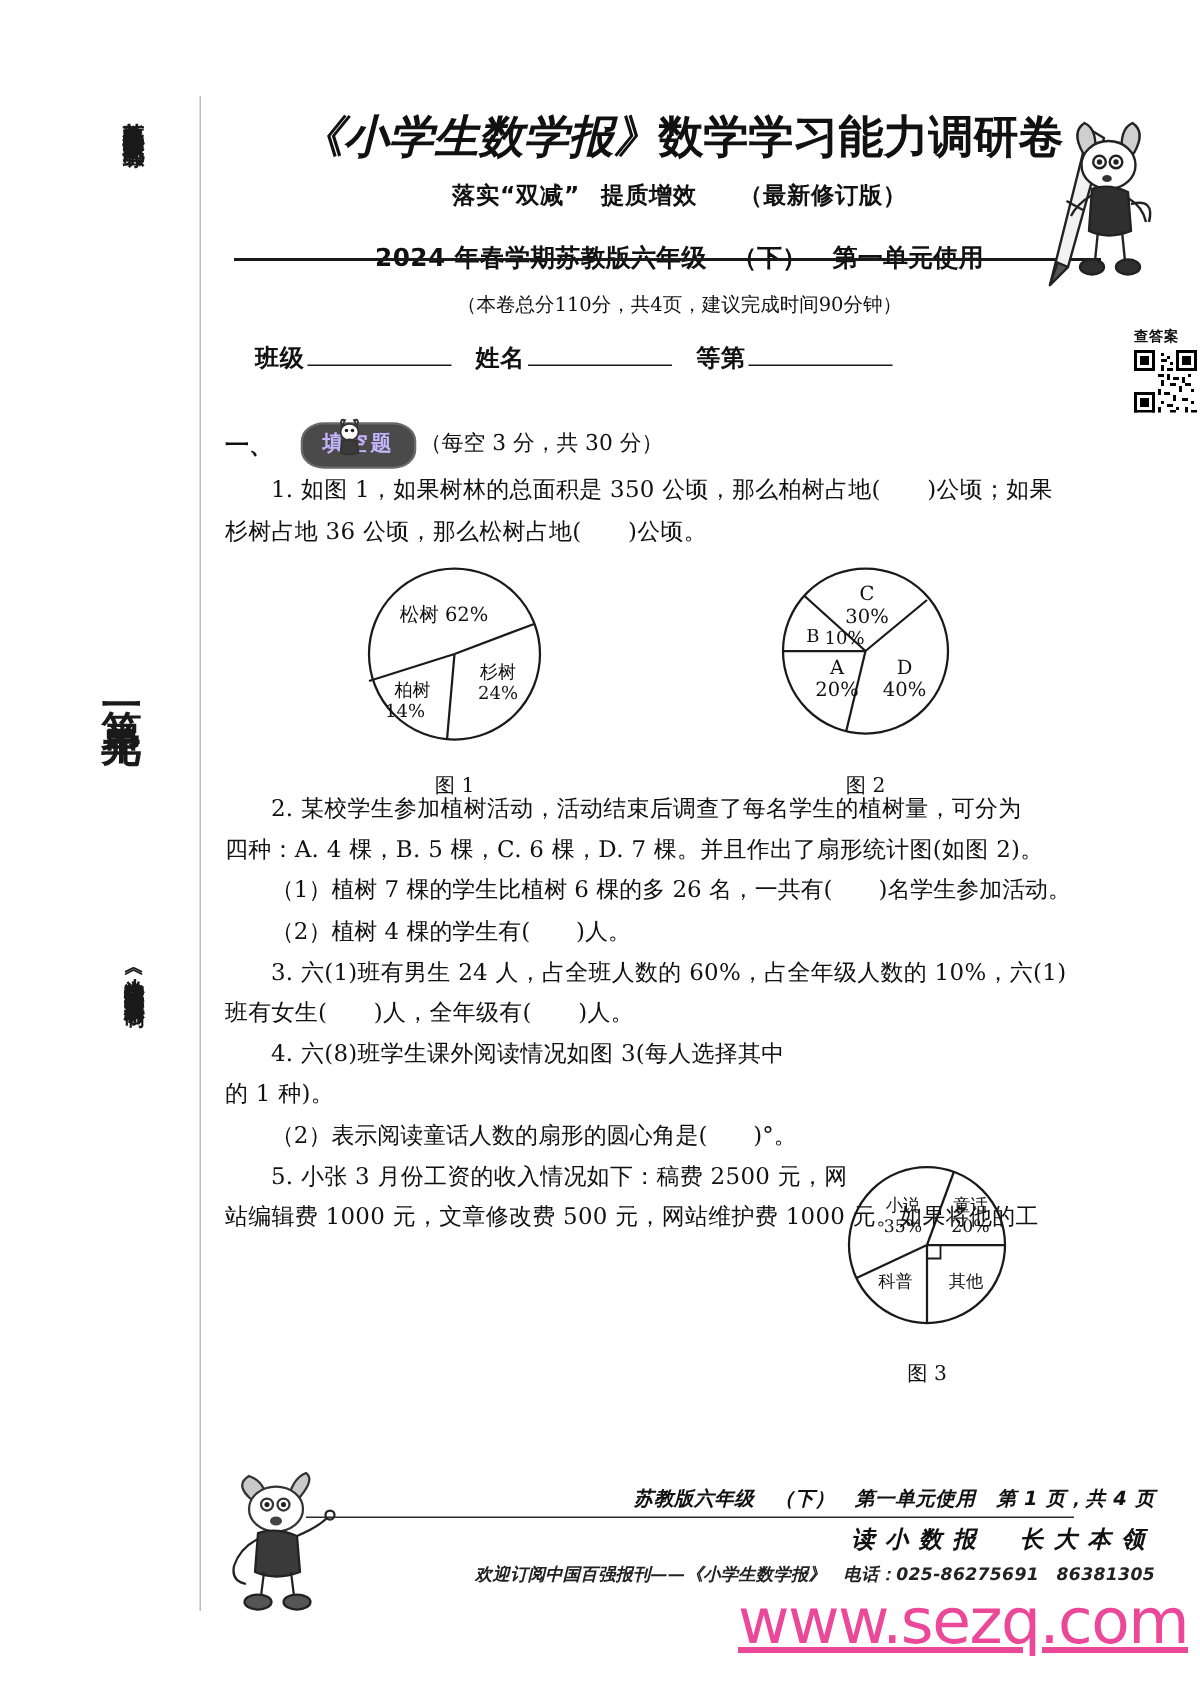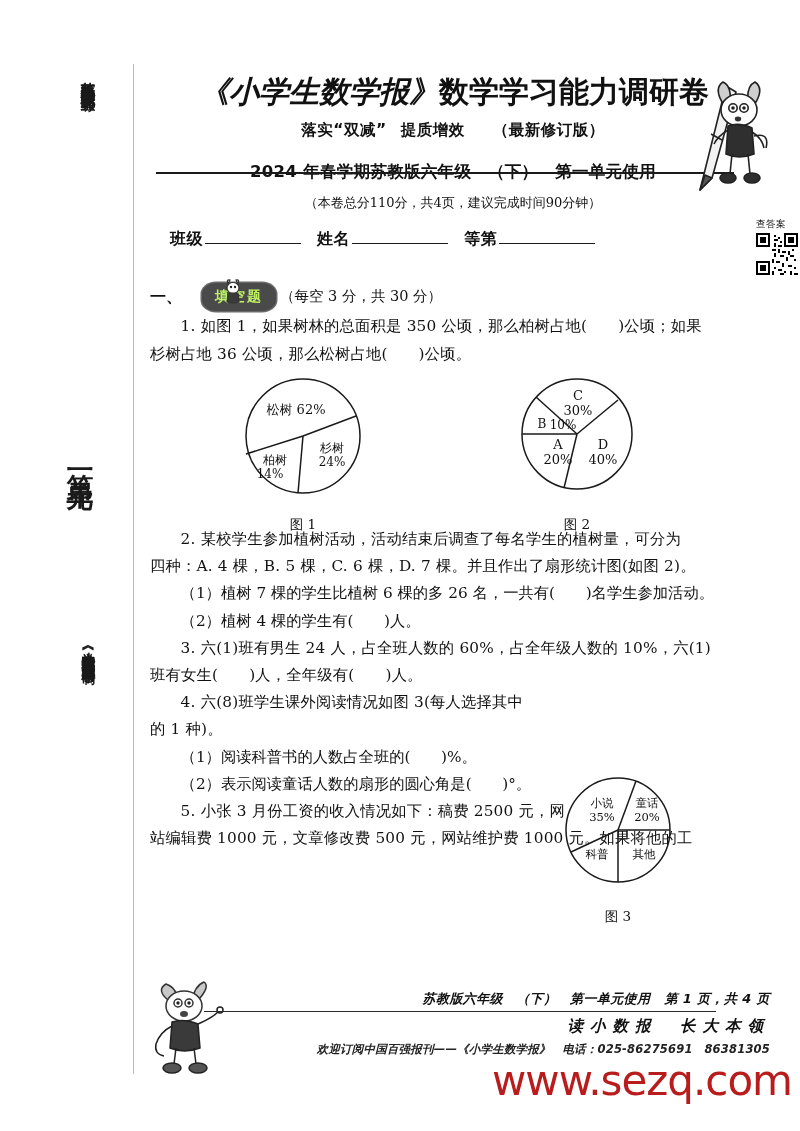--- a/index.html
+++ b/index.html
@@ -133,21 +133,21 @@
   }
 
   
   .qr-block {
     position: absolute;
     left: 756px; top: 218px;
     width: 44px;
   }
   .qr-label {
     font-size: 9.5px;
-    font-weight: 400;
+    font-weight: 700;
     letter-spacing: 0.5px;
     white-space: nowrap;
     margin-bottom: 2px;
   }
   .qr-img { width: 42px; height: 42px; display: block; }
 
   
   .body-col {
     position: absolute;
     left: 150px; top: 283px;
@@ -162,21 +162,21 @@
     align-items: center;
     gap: 2px;
     margin-bottom: 2px;
   }
   .sec-num { font-size: 16px; font-weight: 700; margin-right: 2px; }
   .sec-banner {
     position: relative;
     display: inline-flex;
     justify-content: center;
     background: #4a4a4a;
-    color: #bef264;
+    color: #c4b5fd;
     border-radius: 14px / 11px;
     padding: 1px 13px 2px 13px;
     font-size: 14px;
     font-weight: 800;
     letter-spacing: 2px;
     font-family: "DejaVu Sans", "Liberation Sans", sans-serif;
     margin: 0 2px 0 16px;
     box-shadow: 0 0 0 1.5px #6a6a6a;
   }
   .sec-mascot {
@@ -256,25 +256,26 @@
     position: absolute;
     left: 148px; top: 978px;
     width: 88px; height: 100px;
   }
 
   
   .watermark {
     position: absolute;
     left: 492px; top: 1056px;
     font-size: 42px;
-    color: #b91c1c;
+    color: #ec4899;
     font-family: "DejaVu Sans", "Liberation Sans", sans-serif;
     letter-spacing: -1px;
     white-space: nowrap;
     user-select: none;
+    text-decoration: underline;
   }
 </style>
 </head>
 <body>
 
 <div class="page">
 
   <div class="spine-rule"></div>
 
   <div class="vtext vtext-top">苏教版小学数学六年级（下）配套练习</div>
@@ -453,21 +454,20 @@
     <p class="q">2. 某校学生参加植树活动，活动结束后调查了每名学生的植树量，可分为</p>
     <p class="q cont">四种：A. 4 棵，B. 5 棵，C. 6 棵，D. 7 棵。并且作出了扇形统计图(如图 2)。</p>
     <p class="sub">（1）植树 7 棵的学生比植树 6 棵的多 26 名，一共有(　　)名学生参加活动。</p>
     <p class="sub">（2）植树 4 棵的学生有(　　)人。</p>
 
     <p class="q">3. 六(1)班有男生 24 人，占全班人数的 60%，占全年级人数的 10%，六(1)</p>
     <p class="q cont">班有女生(　　)人，全年级有(　　)人。</p>
 
     <p class="q">4. 六(8)班学生课外阅读情况如图 3(每人选择其中</p>
     <p class="q cont">的 1 种)。</p>
-    <p class="sub">（1）阅读科普书的人数占全班的(　　)%。</p>
     <p class="sub">（2）表示阅读童话人数的扇形的圆心角是(　　)°。</p>
 
     <p class="q">5. 小张 3 月份工资的收入情况如下：稿费 2500 元，网</p>
     <p class="q cont">站编辑费 1000 元，文章修改费 500 元，网站维护费 1000 元。如果将他的工</p>
 
     <div class="fig3">
       <svg width="128" height="122" viewBox="0 0 128 122">
         <g stroke="#1a1a1a" stroke-width="1.5" fill="none">
           <circle cx="64" cy="58" r="52"></circle>
 

